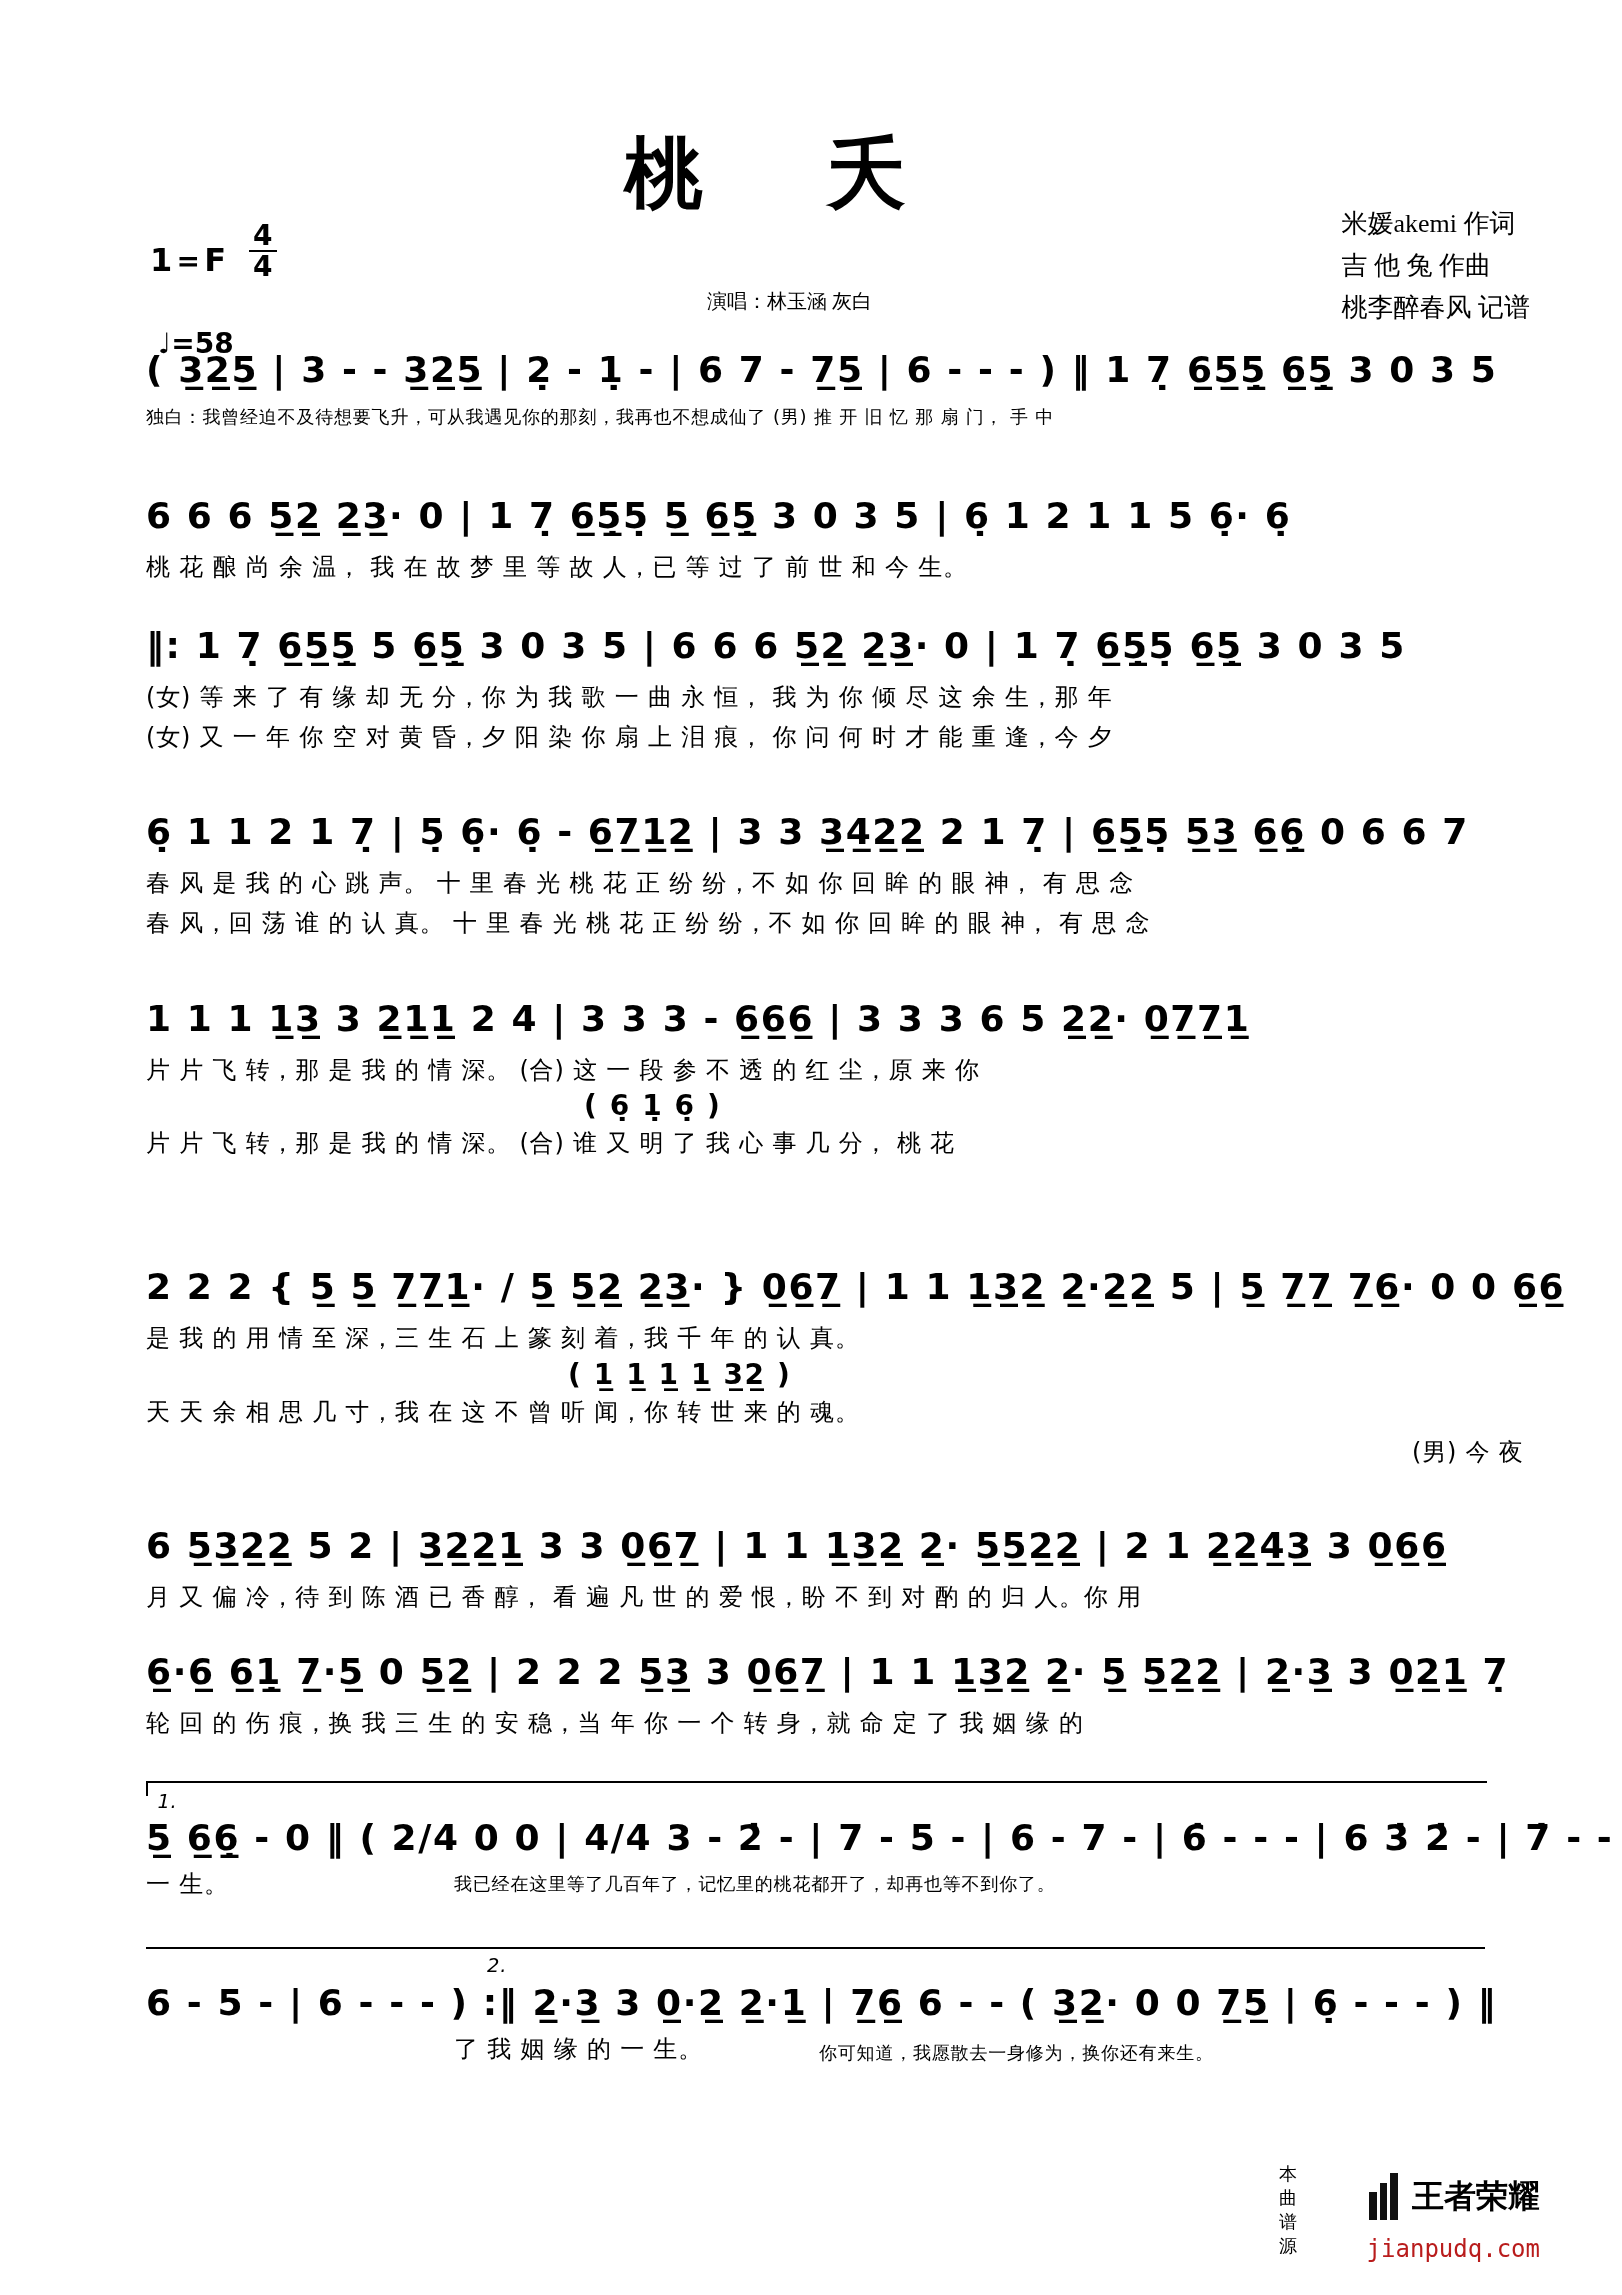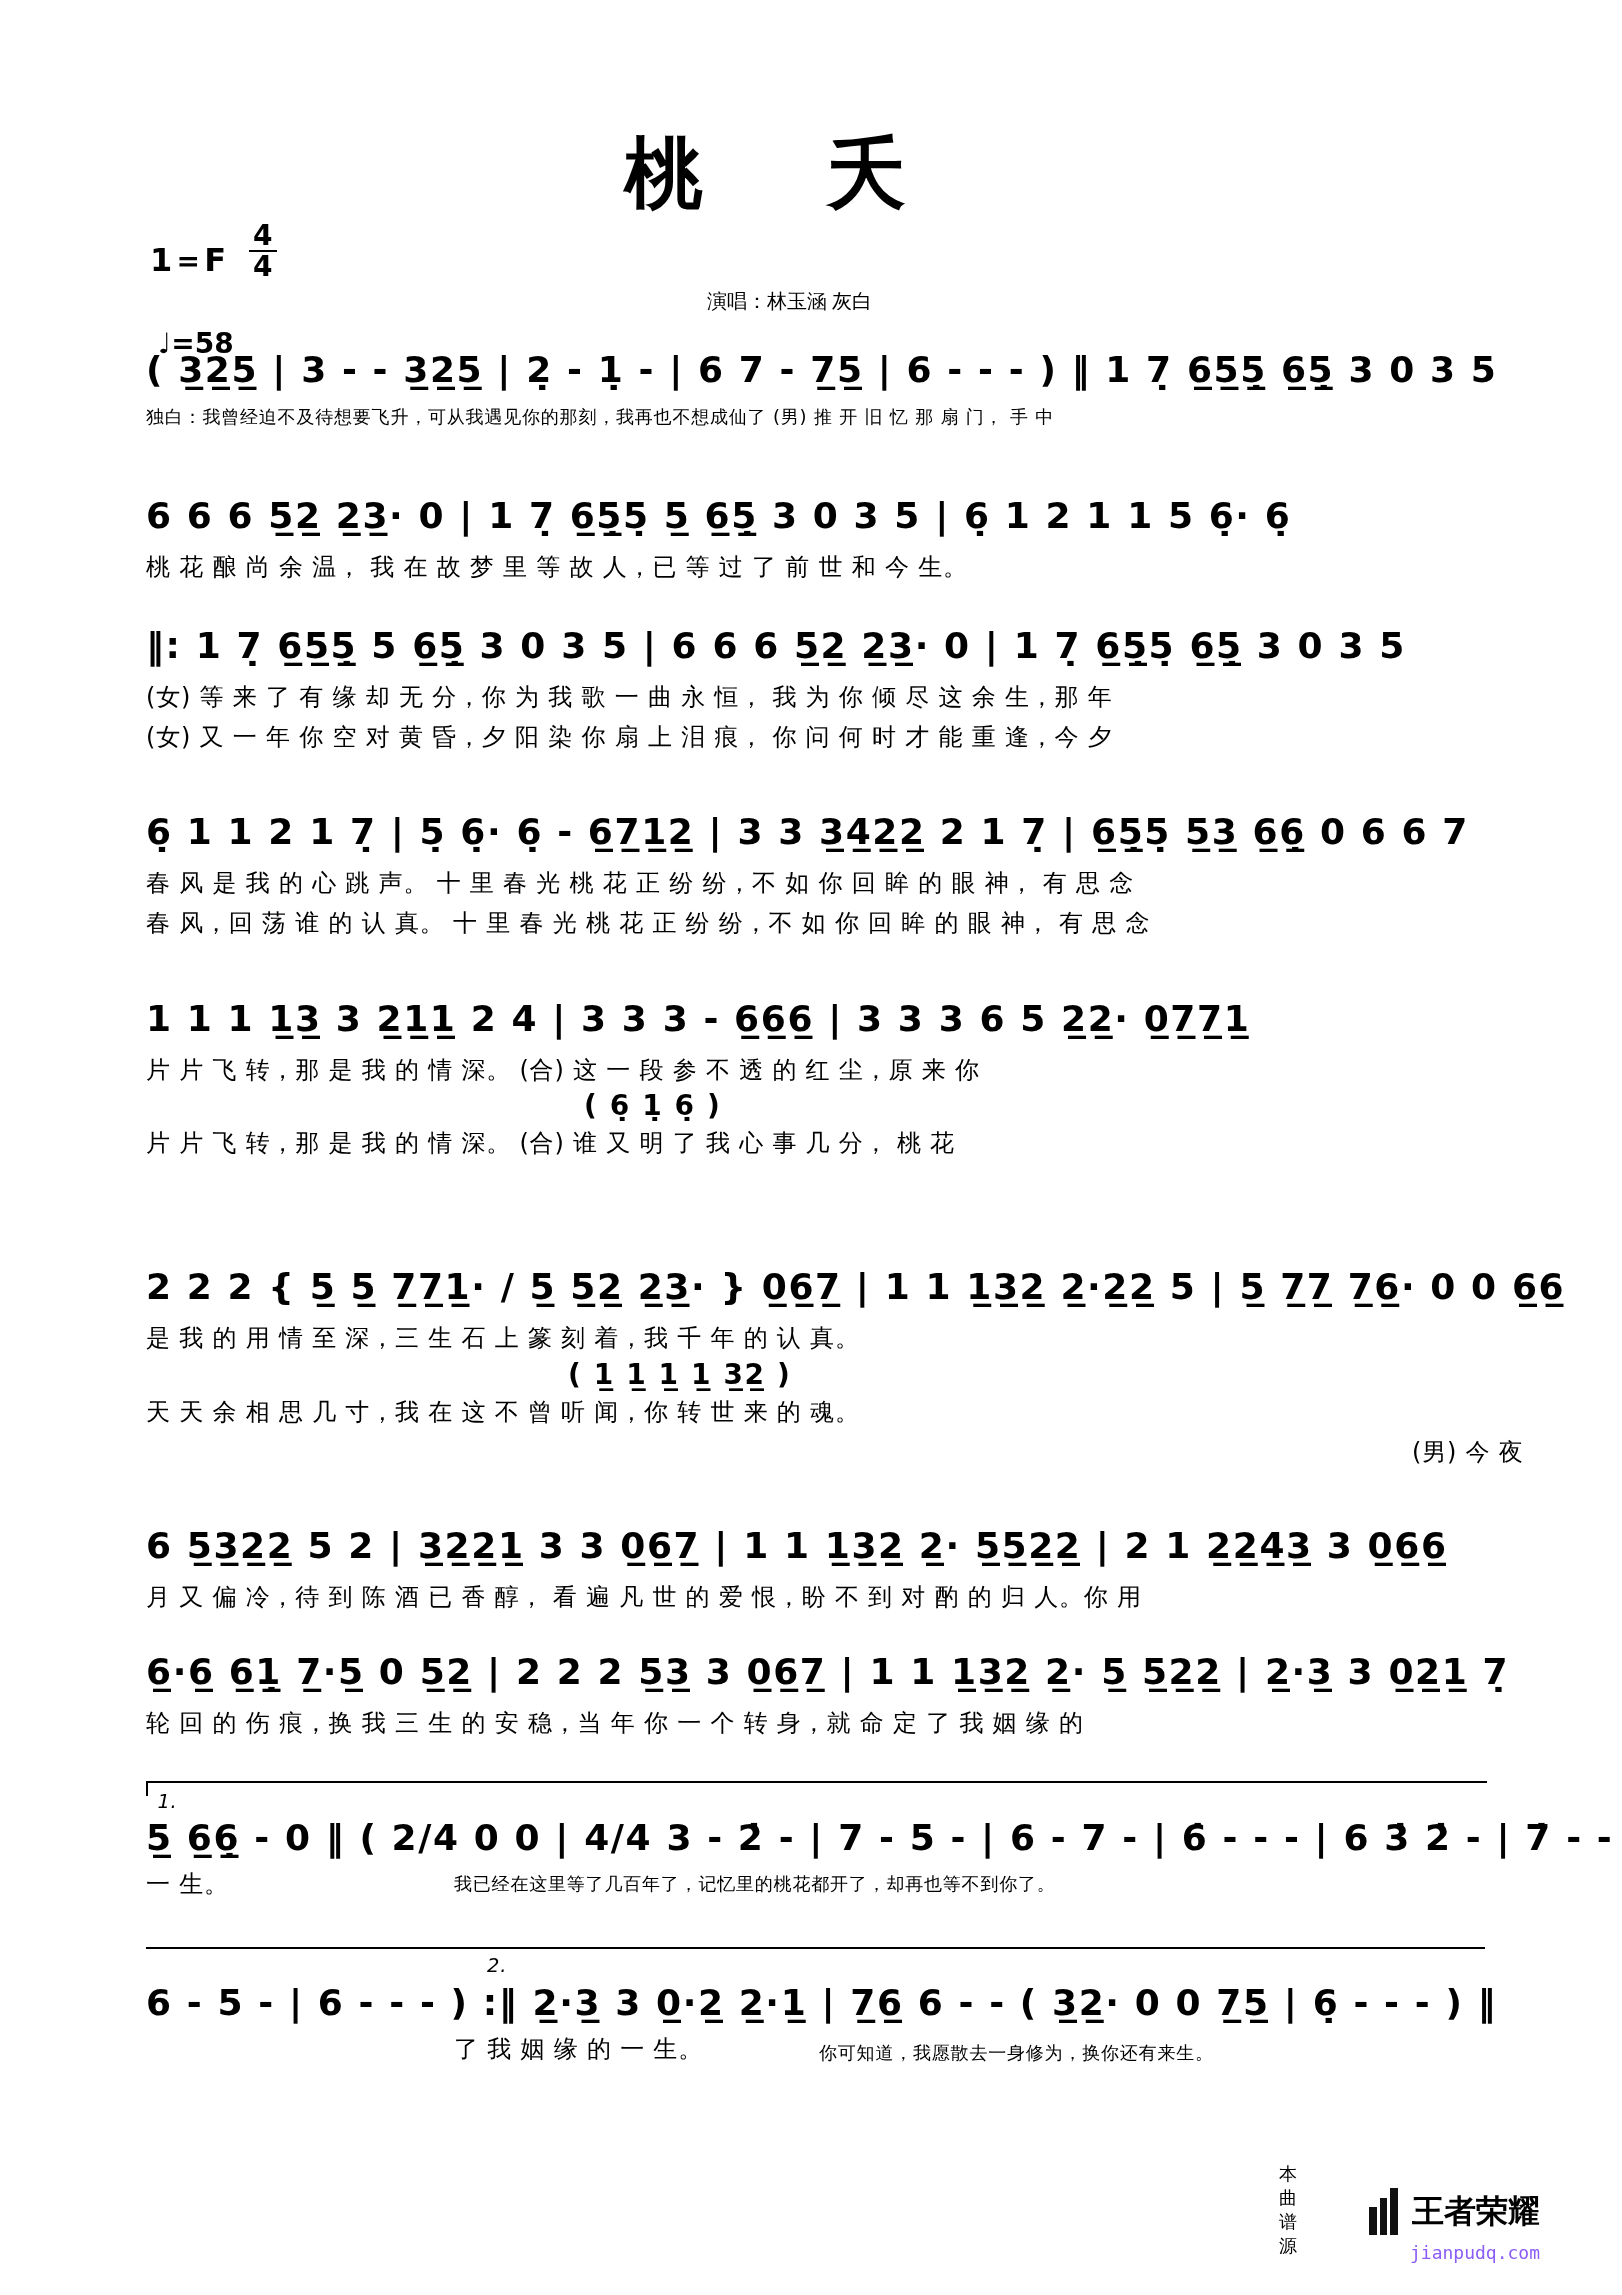--- a/index.html
+++ b/index.html
@@ -37,31 +37,36 @@
   .small{font-size:19.5px;}
   .tiny{font-size:18px;}
 
   .logo{
     position:absolute;right:39px;bottom:32px;text-align:right;
   }
   .logo .bars{display:inline-block;vertical-align:middle;margin-right:8px;}
   .logo .bars i{display:inline-block;width:7.3px;margin-right:3.2px;background:#111;vertical-align:bottom;}
   .logo .b1{height:28px;}.logo .b2{height:37px;}.logo .b3{height:47px;}
   .logo .cn{display:inline-block;vertical-align:middle;font-family:"DejaVu Sans","Liberation Sans",sans-serif;font-size:32px;font-weight:700;}
-  .logo .en{display:block;text-align:right;font-family:"DejaVu Sans Mono",monospace;font-size:18px;color:#8b5cf6;margin-top:7px;}
+  .logo .en{display:block;text-align:right;font-family:"DejaVu Sans Mono",monospace;font-size:24px;color:#b91c1c;margin-top:15px;}
   .logo .src{position:absolute;right:243px;bottom:4.9px;font-size:18px;font-family:"DejaVu Sans","Liberation Sans",sans-serif;}
 </style>
 </head>
 <body>
 
 <div class="sheet">
 
   <div class="title">桃  夭</div>
   <div class="subtitle2">演唱：林玉涵 灰白</div>
 
+  <div class="credits">
+    <div>米媛akemi 作词</div>
+    <div>吉 他  兔 作曲</div>
+    <div>桃李醉春风 记谱</div>
+  </div>
 
   <div class="keysig">
     <span>1＝F</span>
     <span class="frac">
       <span>4</span>
       <span class="bar"></span>
       <span>4</span>
     </span>
   </div>
   <div class="tempo">♩=58</div>

